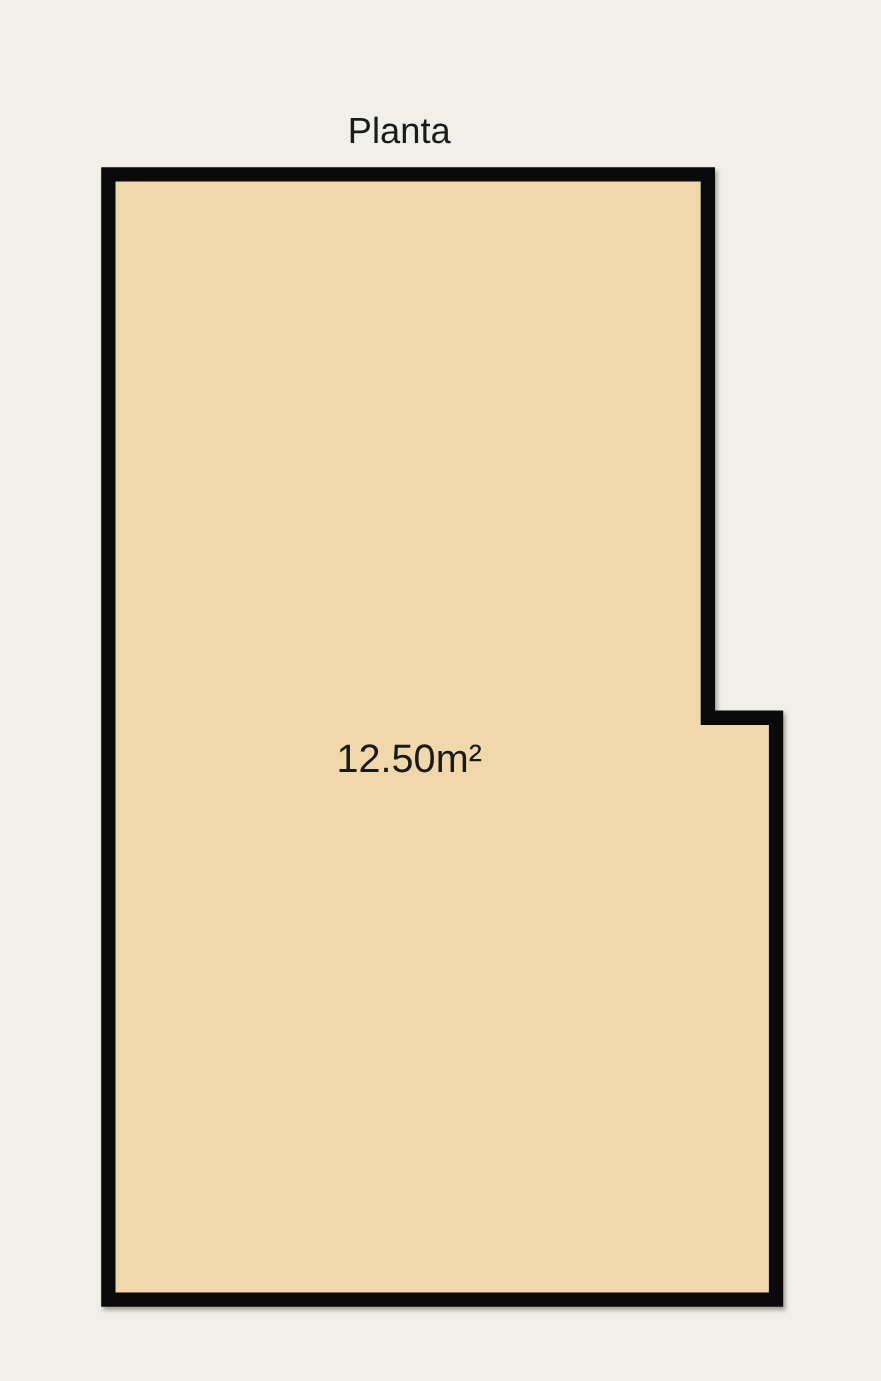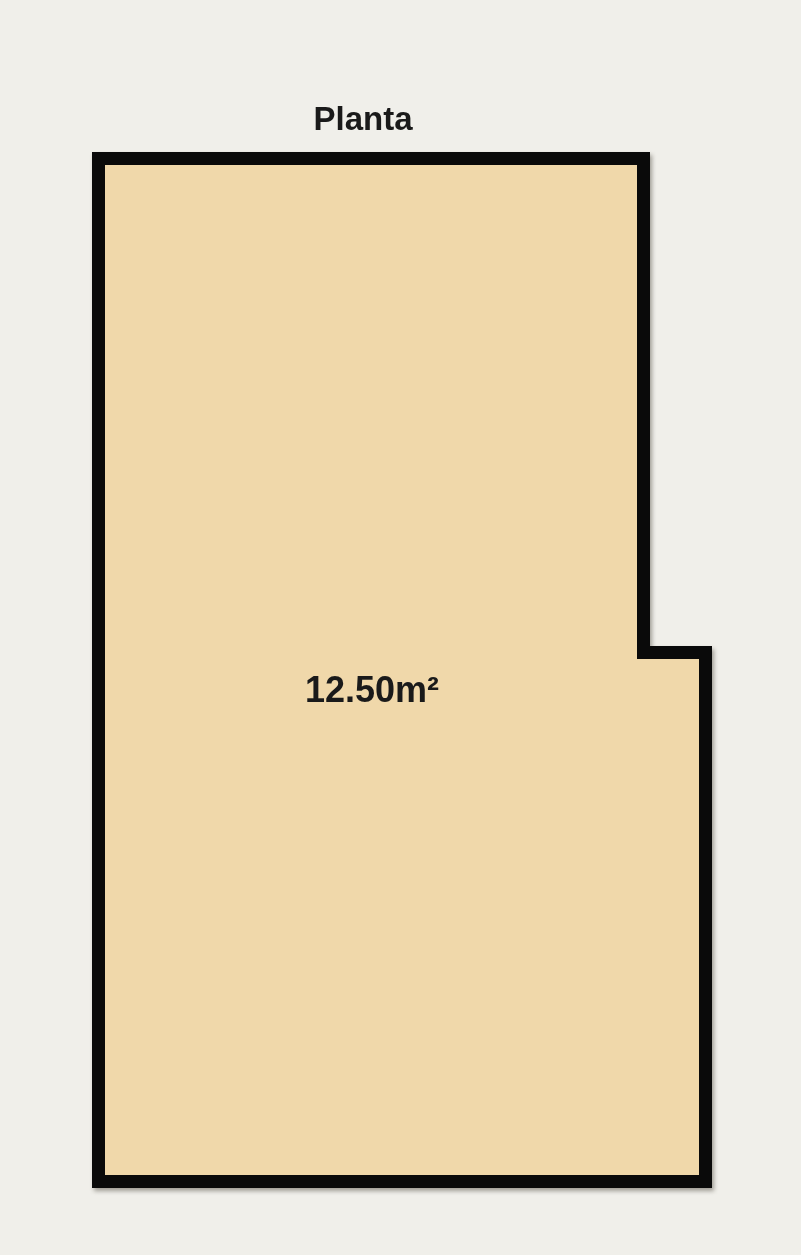--- a/index.html
+++ b/index.html
@@ -10,21 +10,21 @@
   }
   *{margin:0;padding:0;box-sizing:border-box;}
   html,body{
     width:801px;height:1255px;
     background:var(--background);
     font-family:"Liberation Sans", sans-serif;
     overflow:hidden;
   }
   .canvas{
     position:relative;
-    width:801px;height:1255px;font-weight:bold;
+    width:801px;height:1255px;
   }
   .plan-title{
     position:absolute;
     top:102px;
     left:363px;
     transform:translateX(-50%);
     font-size:33px;
     line-height:1;
     color:var(--text);
     white-space:nowrap;

